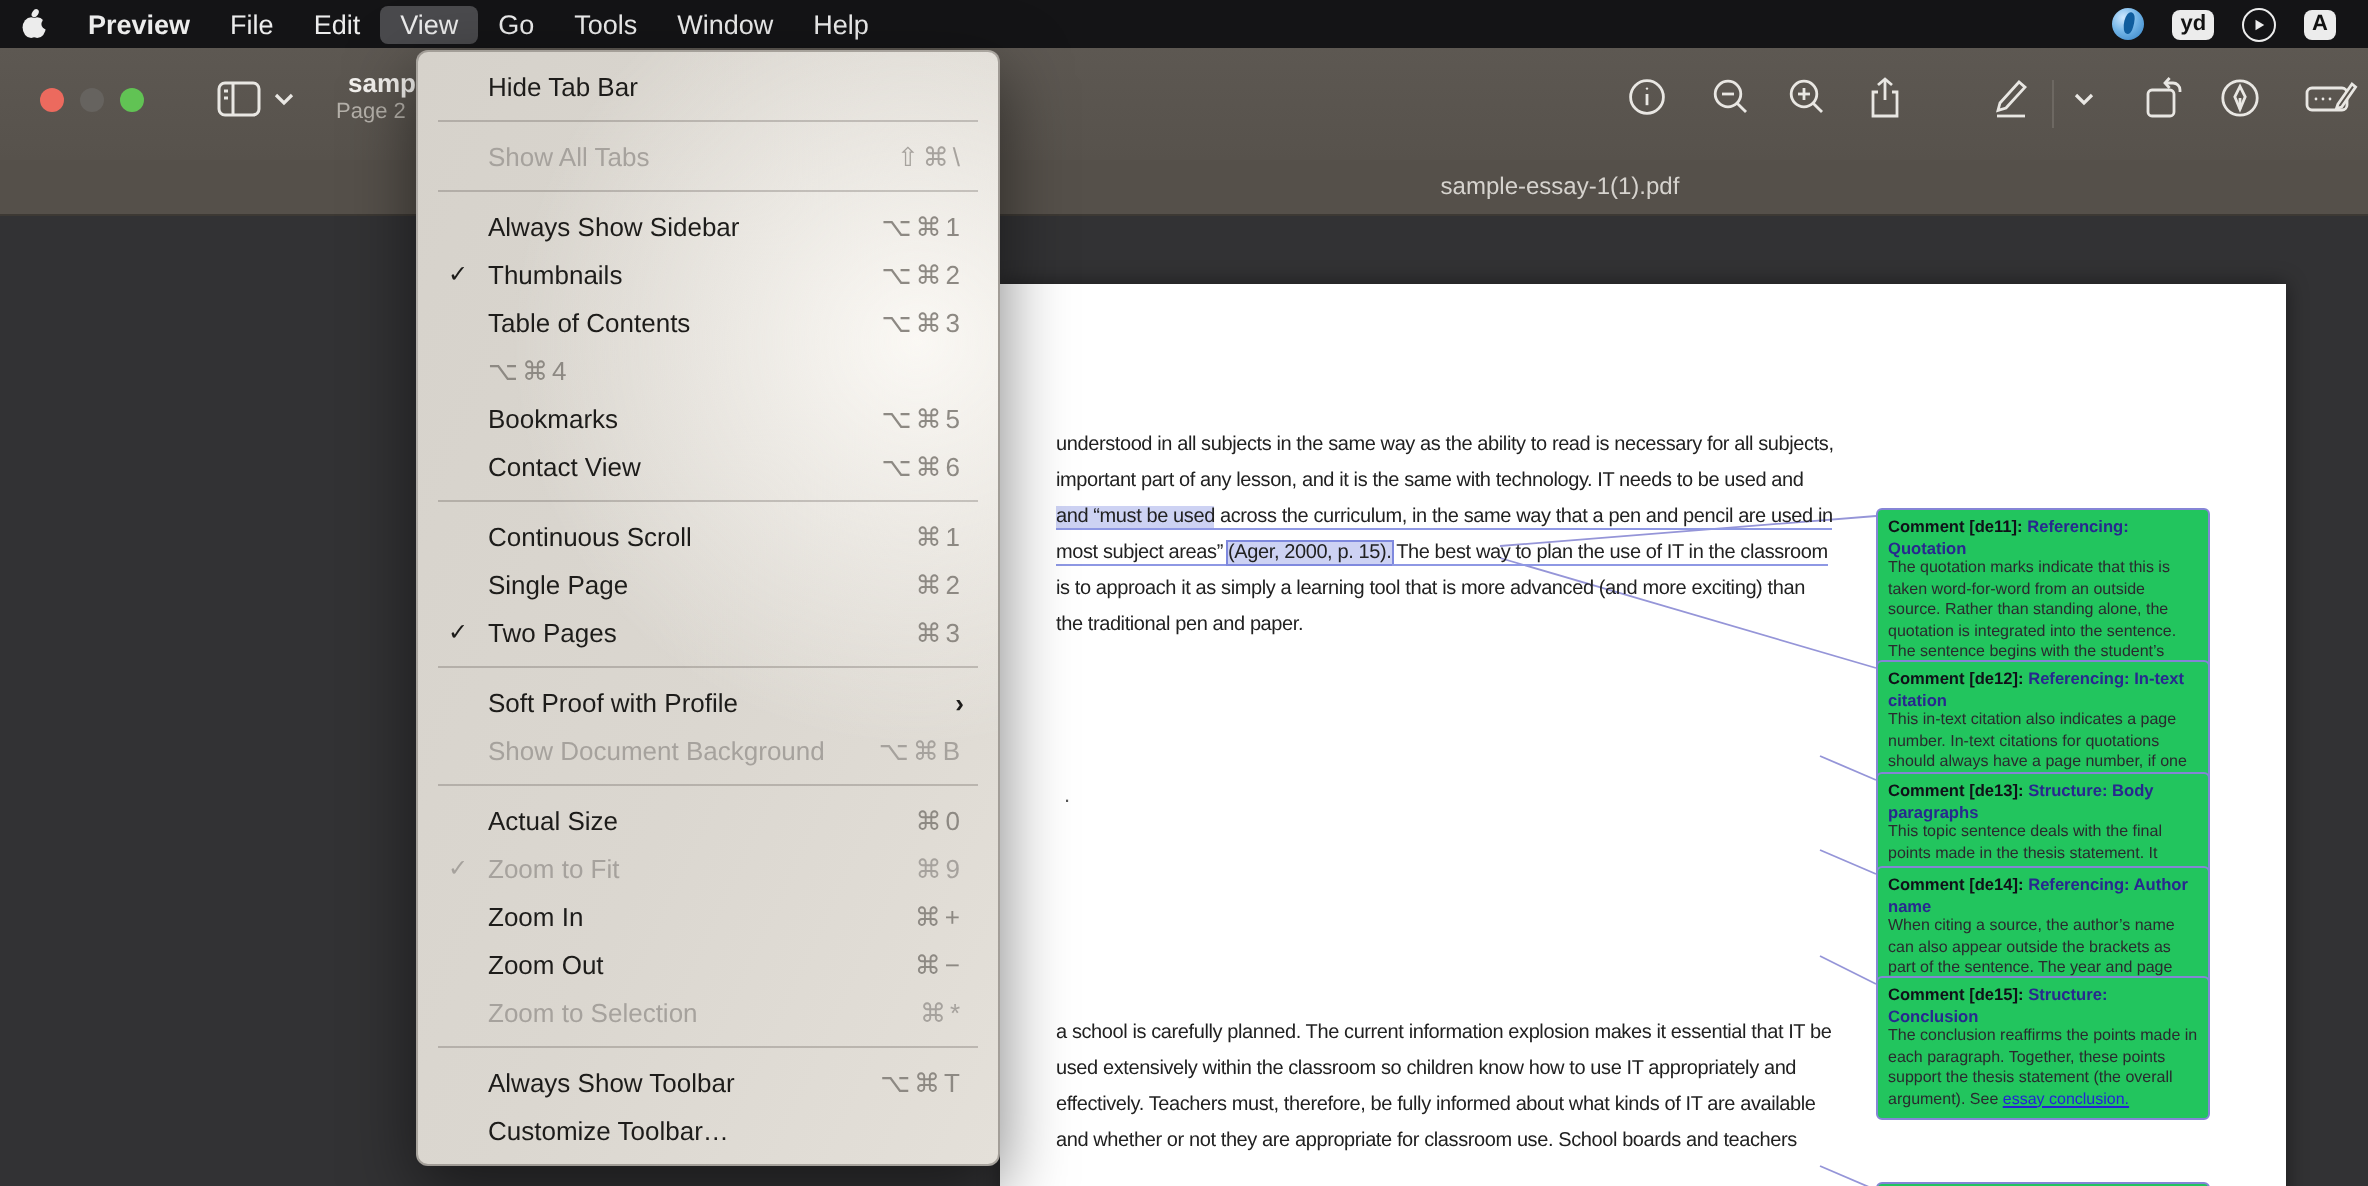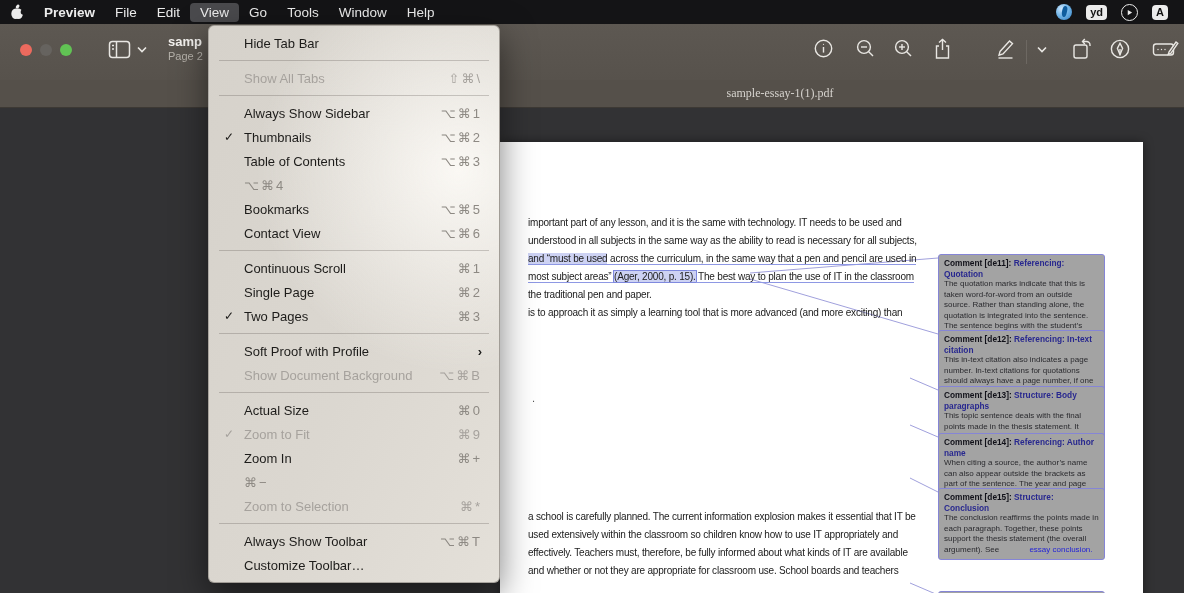--- a/index.html
+++ b/index.html
@@ -31,57 +31,57 @@
     position:absolute;left:0;top:0;width:100%;height:56px;
     background:linear-gradient(180deg,#5d5852 0%,#57524c 100%);
   }
   .tl{position:absolute;top:20px;width:12px;height:12px;border-radius:50%;}
   .tl.red{left:20px;background:#ec6a5e;}
   .tl.yellow{left:40px;background:#66635f;}
   .tl.green{left:60px;background:#61c354;}
   .tb-icon{position:absolute;top:14px;color:#e9e7e3;}
   .tb-icon svg{display:block;}
   .title-block{position:absolute;left:168px;top:10px;width:40px;overflow:hidden;}
-  .title-main{font-size:13px;font-weight:700;color:#f3f1ee;white-space:nowrap;}
+  .title-main{font-size:13px;font-weight:700;color:#f3f1ee;white-space:nowrap;text-align:right;}
   .title-sub{font-size:11px;color:#b5b1aa;white-space:nowrap;margin-top:1px;}
   .tb-sep{position:absolute;left:1026px;top:16px;width:1px;height:24px;background:#6d6862;}
   .tabbar{
     position:absolute;left:0;top:56px;width:100%;height:27px;
     background:#55504a;border-bottom:1px solid #3d3934;
   }
   .tab-title{
     position:absolute;left:780px;top:6px;transform:translateX(-50%);
-    font-size:12px;color:#d6d3ce;white-space:nowrap;font-family:Liberation Serif, serif;
+    font-size:12px;color:#d6d3ce;white-space:nowrap;
   }
   
   .content{position:absolute;left:0;top:84px;width:100%;height:485px;background:#323234;}
   .page{
     position:absolute;left:500px;top:34px;width:643px;height:480px;
     background:#ffffff;box-shadow:0 0 10px rgba(0,0,0,.45);
   }
   .connectors{position:absolute;left:0;top:0;width:643px;height:480px;}
   .essay{position:absolute;left:28px;width:392px;color:#212121;
     font-size:10px;letter-spacing:-0.2px;}
   .essay .line{height:18px;line-height:18px;white-space:nowrap;}
   #para1{top:72px;} #para2{top:366px;}
   .seg-u{border-bottom:1px solid #8e98e4;}
   .seg-hlu{background:#cdd2f3;border-bottom:1px solid #8e98e4;}
   .seg-hlbox{background:#cdd2f3;box-shadow:0 0 0 1px #7f89de;}
   .stray{position:absolute;left:32px;top:250px;font-size:11px;color:#555;}
   
   .comment-box{
     position:absolute;left:438px;width:167px;box-sizing:border-box;
-    background:#a3a3a3;border:1px solid #8585d6;border-radius:3px;
+    background:#22c55e;border:1px solid #8585d6;border-radius:3px;
     padding:3px 5px 4px 5px;
     font-size:8px;line-height:10.5px;color:#2a2a2e;
   }
   .comment-head{font-size:8.3px;line-height:10.5px;}
   .c-hdr{font-weight:700;color:#101018;}
   .c-cat{font-weight:700;color:#28288f;}
-  .c-link{color:#2323d6;margin-left:28px;}
+  .c-link{color:#2323d6;text-decoration:underline;}
   
   .menu{
     position:absolute;left:208px;top:25px;width:290px;z-index:60;
     background:
       radial-gradient(circle at 86% 26%, rgba(252,250,246,.95), rgba(252,250,246,0) 42%),
       linear-gradient(115deg,#d6d2cb 0%,#dbd7d0 55%,#e4e0d9 100%);
     border-radius:6px;border:1px solid rgba(60,55,50,.35);
     box-shadow:0 12px 34px rgba(0,0,0,.5);
     padding:5px 0;font-size:13px;color:#1d1c1a;
   }
@@ -231,26 +231,26 @@
         <g stroke="#9595d8" stroke-width="0.9">
           <line x1="438" y1="116" x2="250" y2="131"></line>
           <line x1="438" y1="192" x2="250" y2="137"></line>
           <line x1="438" y1="248" x2="410" y2="236"></line>
           <line x1="438" y1="295" x2="410" y2="283"></line>
           <line x1="438" y1="350" x2="410" y2="336"></line>
           <line x1="438" y1="453" x2="410" y2="441"></line>
         </g>
       </svg>
       <div id="para1" class="essay">
+          <div class="line"><span>understood in all subjects in the same way as the ability to read is necessary for all subjects,</span></div>
           <div class="line"><span>important part of any lesson, and it is the same with technology. IT needs to be used and</span></div>
-          <div class="line"><span>understood in all subjects in the same way as the ability to read is necessary for all subjects,</span></div>
           <div class="line"><span class="seg-hlu">and “must be used</span><span class="seg-u"> across the curriculum, in the same way that a pen and pencil are used in</span></div>
           <div class="line"><span class="seg-u">most subject areas” </span><span class="seg-hlbox">(Ager, 2000, p. 15).</span><span class="seg-u"> The best way to plan the use of IT in the classroom</span></div>
+          <div class="line"><span>is to approach it as simply a learning tool that is more advanced (and more exciting) than</span></div>
           <div class="line"><span>the traditional pen and paper.</span></div>
-          <div class="line"><span>is to approach it as simply a learning tool that is more advanced (and more exciting) than</span></div>
         </div>
       <div class="stray">.</div>
       <div id="para2" class="essay">
           <div class="line"><span>a school is carefully planned. The current information explosion makes it essential that IT be</span></div>
           <div class="line"><span>used extensively within the classroom so children know how to use IT appropriately and</span></div>
           <div class="line"><span>effectively. Teachers must, therefore, be fully informed about what kinds of IT are available</span></div>
           <div class="line"><span>and whether or not they are appropriate for classroom use. School boards and teachers</span></div>
         </div>
       <div id="comments">
           <div class="comment-box" style="top: 112px;">
@@ -344,20 +344,21 @@
     <div class="menu-item disabled">
       <span class="check">✓</span>
       <span class="lbl">Zoom to Fit</span>
       <span class="sc">⌘9</span>
     </div>
     <div class="menu-item">
       <span class="lbl">Zoom In</span>
       <span class="sc">⌘+</span>
     </div>
     <div class="menu-item">
+      <span class="lbl">Zoom Out</span>
       <span class="sc">⌘−</span>
     </div>
     <div class="menu-item disabled">
       <span class="lbl">Zoom to Selection</span>
       <span class="sc">⌘*</span>
     </div>
     <div class="menu-divider"></div>
     <div class="menu-item">
       <span class="lbl">Always Show Toolbar</span>
       <span class="sc">⌥⌘T</span>

